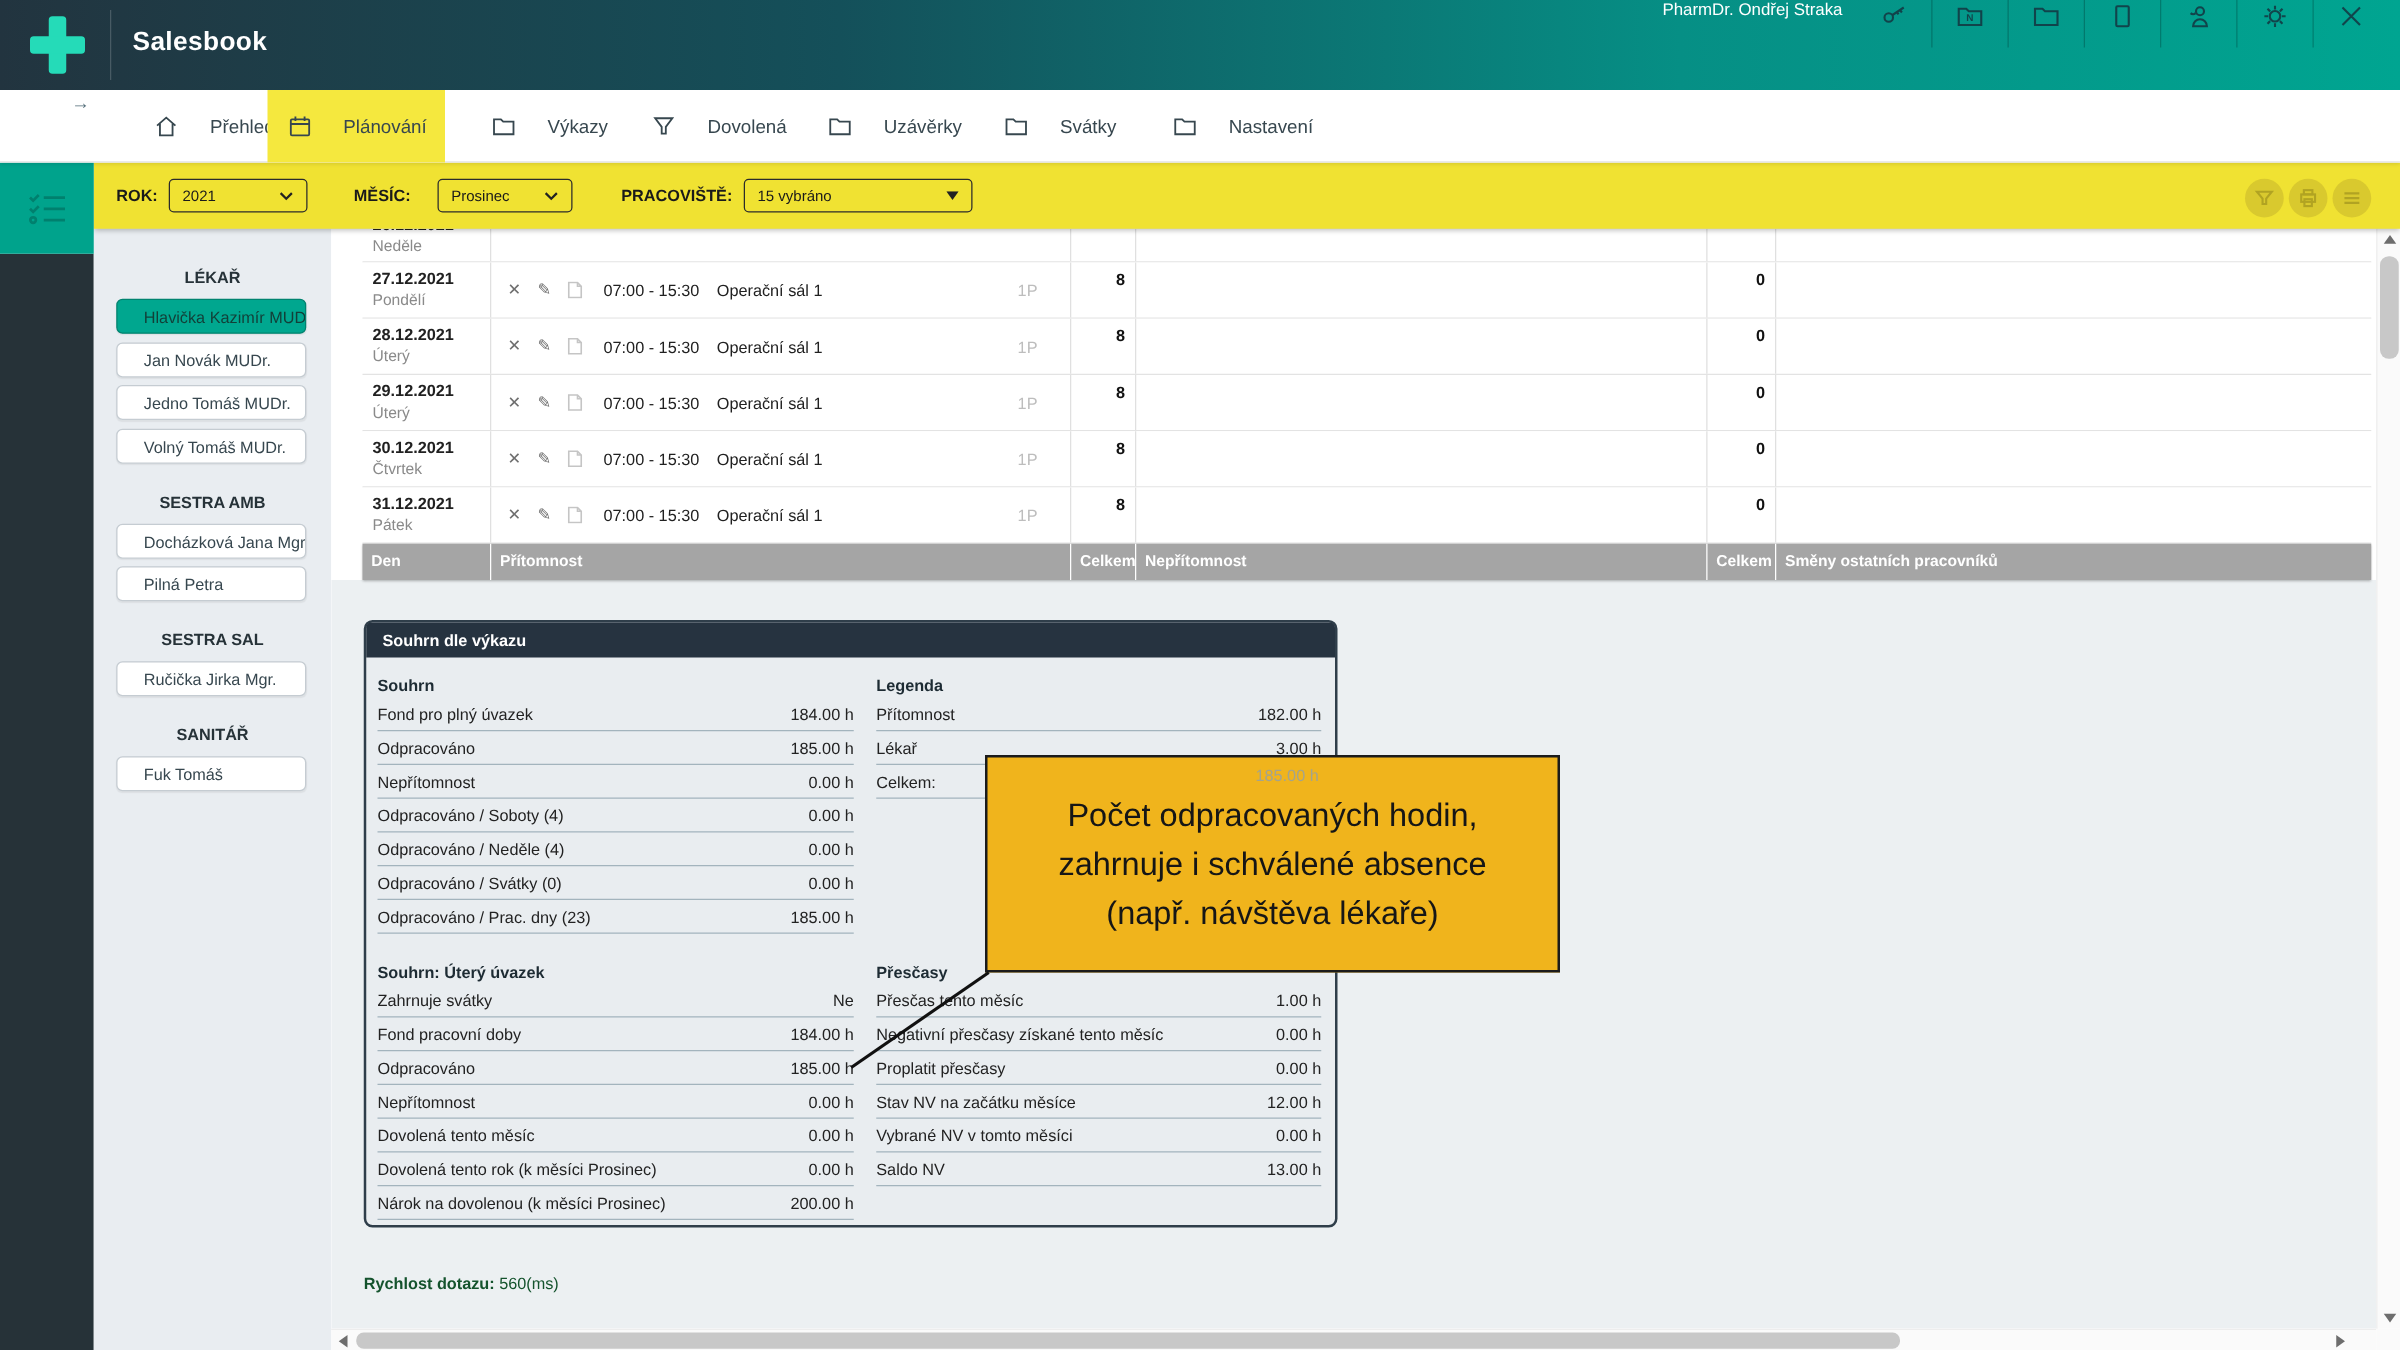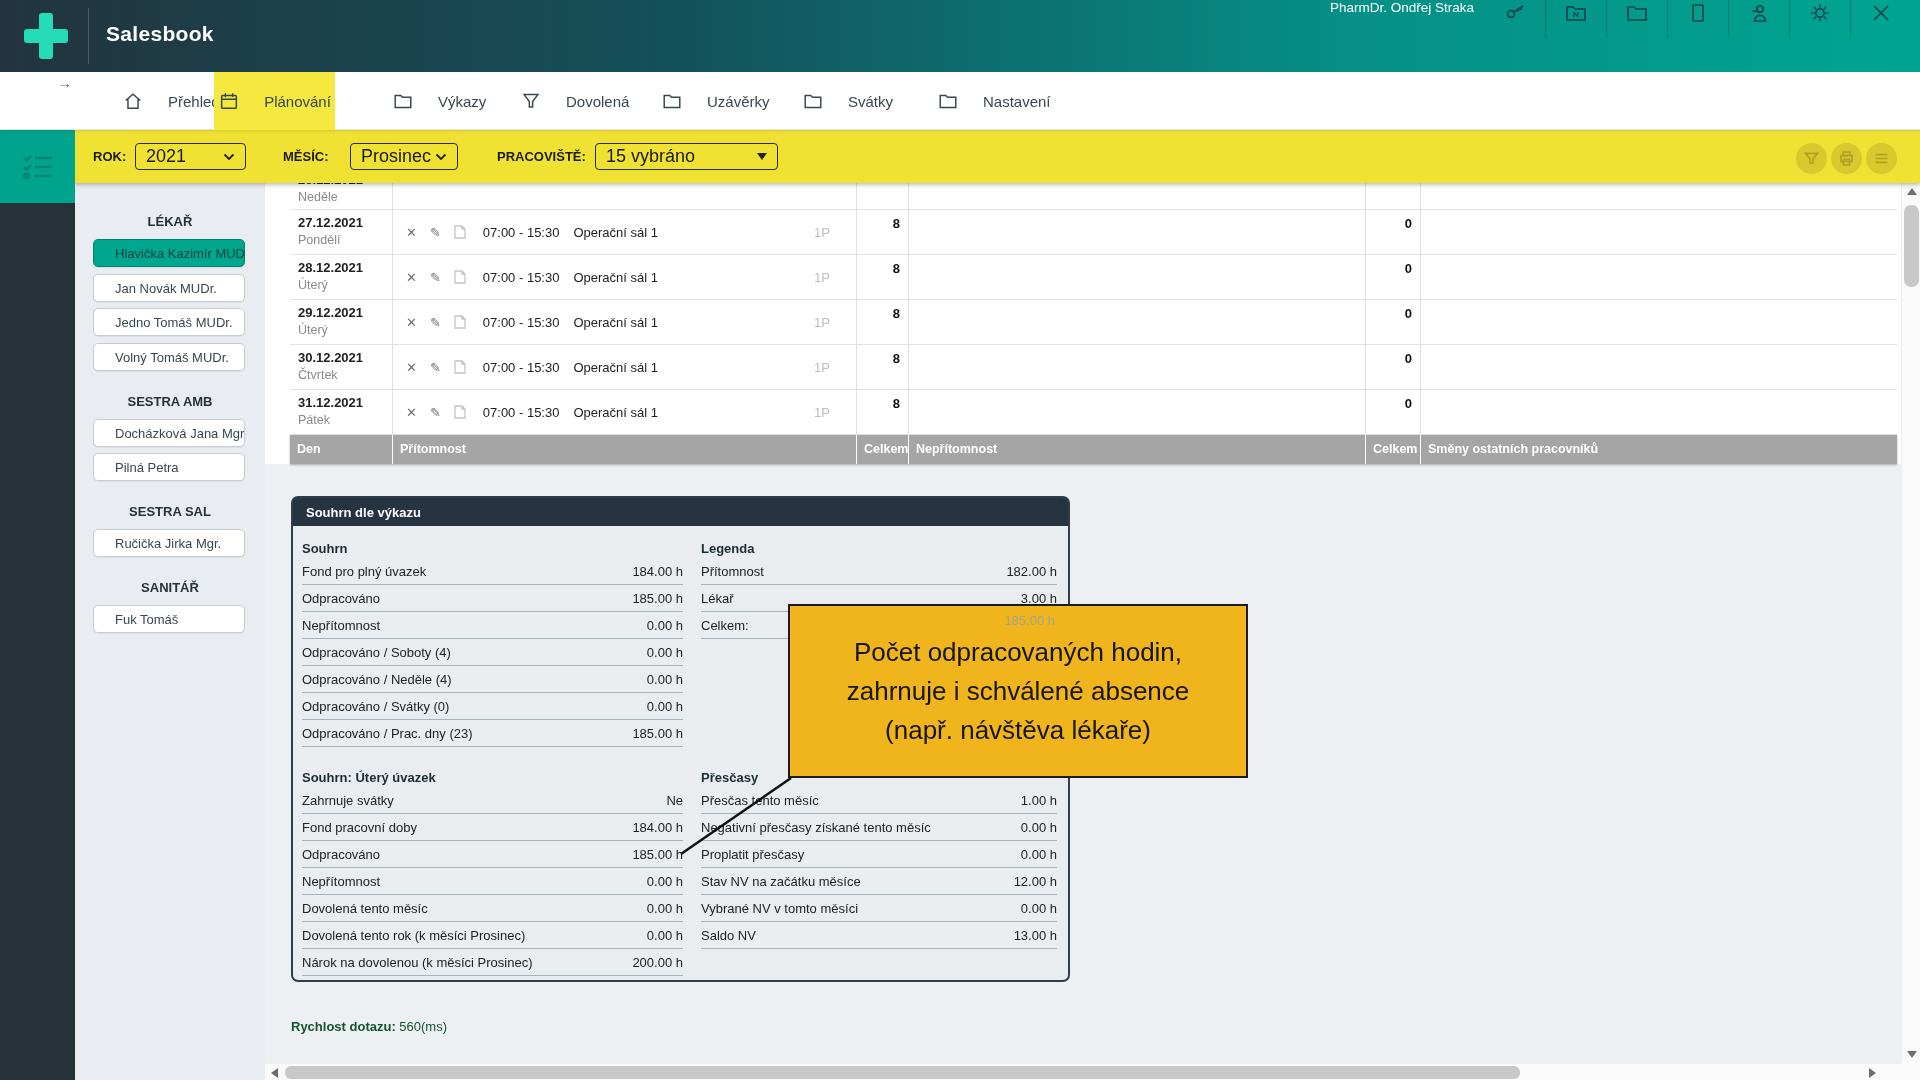--- a/index.html
+++ b/index.html
@@ -23,21 +23,21 @@
   
   .navbar { position:absolute; left:0; top:72px; width:1920px; height:58px; background:#fff; border-bottom:1px solid #e3e3e3; z-index:25; box-shadow:0 1px 3px rgba(0,0,0,.12); }
   .nav-arrow { position:absolute; left:57px; top:2px; font-size:15px; color:#546e7a; }
   .tab { position:absolute; top:0; height:58px; display:flex; align-items:center; gap:24px; color:#37474f; font-size:15px; cursor:pointer; }
   .tab svg { width:22px; height:22px; stroke:#37474f; fill:none; stroke-width:1.6; }
   .tab.active { background:#f5e83e; justify-content:center; }
 
   
   .filterbar { position:absolute; left:75px; top:130px; width:1845px; height:53px; background:#f0e232; z-index:20; box-shadow:0 2px 4px rgba(0,0,0,.25);padding-left:13px; }
   .f-label { position:absolute; top:19px; font-size:13px; font-weight:bold; color:#1a1a1a; }
-  .f-select { position:absolute; top:13px; height:27px; border:1.5px solid #2b2b2b; border-radius:4px; font-size:18px; color:#1a1a1a;
+  .f-select { position:absolute; top:13px; height:27px; border:1.5px solid #2b2b2b; border-radius:4px; font-size:12px; color:#1a1a1a;
     display:flex; align-items:center; padding:0 10px; background:transparent; cursor:pointer; }
   .f-select .chev { margin-left:auto; }
   .fcircle { position:absolute; top:143px; width:31px; height:31px; border-radius:50%; background:#d9c92e; display:flex; align-items:center; justify-content:center; cursor:pointer; z-index:21; }
   .fcircle svg { width:17px; height:17px; stroke:#b1a322; fill:none; stroke-width:2; }
 
   .filter-square { position:absolute; left:0; top:130px; width:75px; height:73px; background:#00a38c; z-index:21; display:flex; align-items:center; justify-content:center; }
 
   
   .leftrail { position:absolute; left:0; top:203px; width:75px; height:877px; background:#263238; }
   .sidebar { position:absolute; left:75px; top:183px; width:190px; height:897px; background:#e9edf1; }
@@ -169,21 +169,21 @@
   </div>
 
   <div class="navbar">
     <span class="nav-arrow">→</span>
     <div class="tab" style="left:122px">
       <svg viewBox="0 0 24 24">
           <path d="M4 11.5 L12 4.5 L20 11.5 M6.5 9.8 V20 H17.5 V9.8"></path>
         </svg>
       <span>Přehled</span>
     </div>
-    <div class="tab active" style="left:214px;width:121px">
+    <div class="tab active" style="left:214px;width:142px">
       <svg viewBox="0 0 24 24">
           <rect x="4" y="6" width="16" height="14" rx="1"></rect>
           <path d="M8 3.5v4M16 3.5v4M4 10h16"></path>
         </svg>
       <span>Plánování</span>
     </div>
     <div class="tab" style="left:392px">
       <svg viewBox="0 0 24 24">
           <path d="M3.5 6 h6 l2 2 h9 v11 h-17 z"></path>
         </svg>

